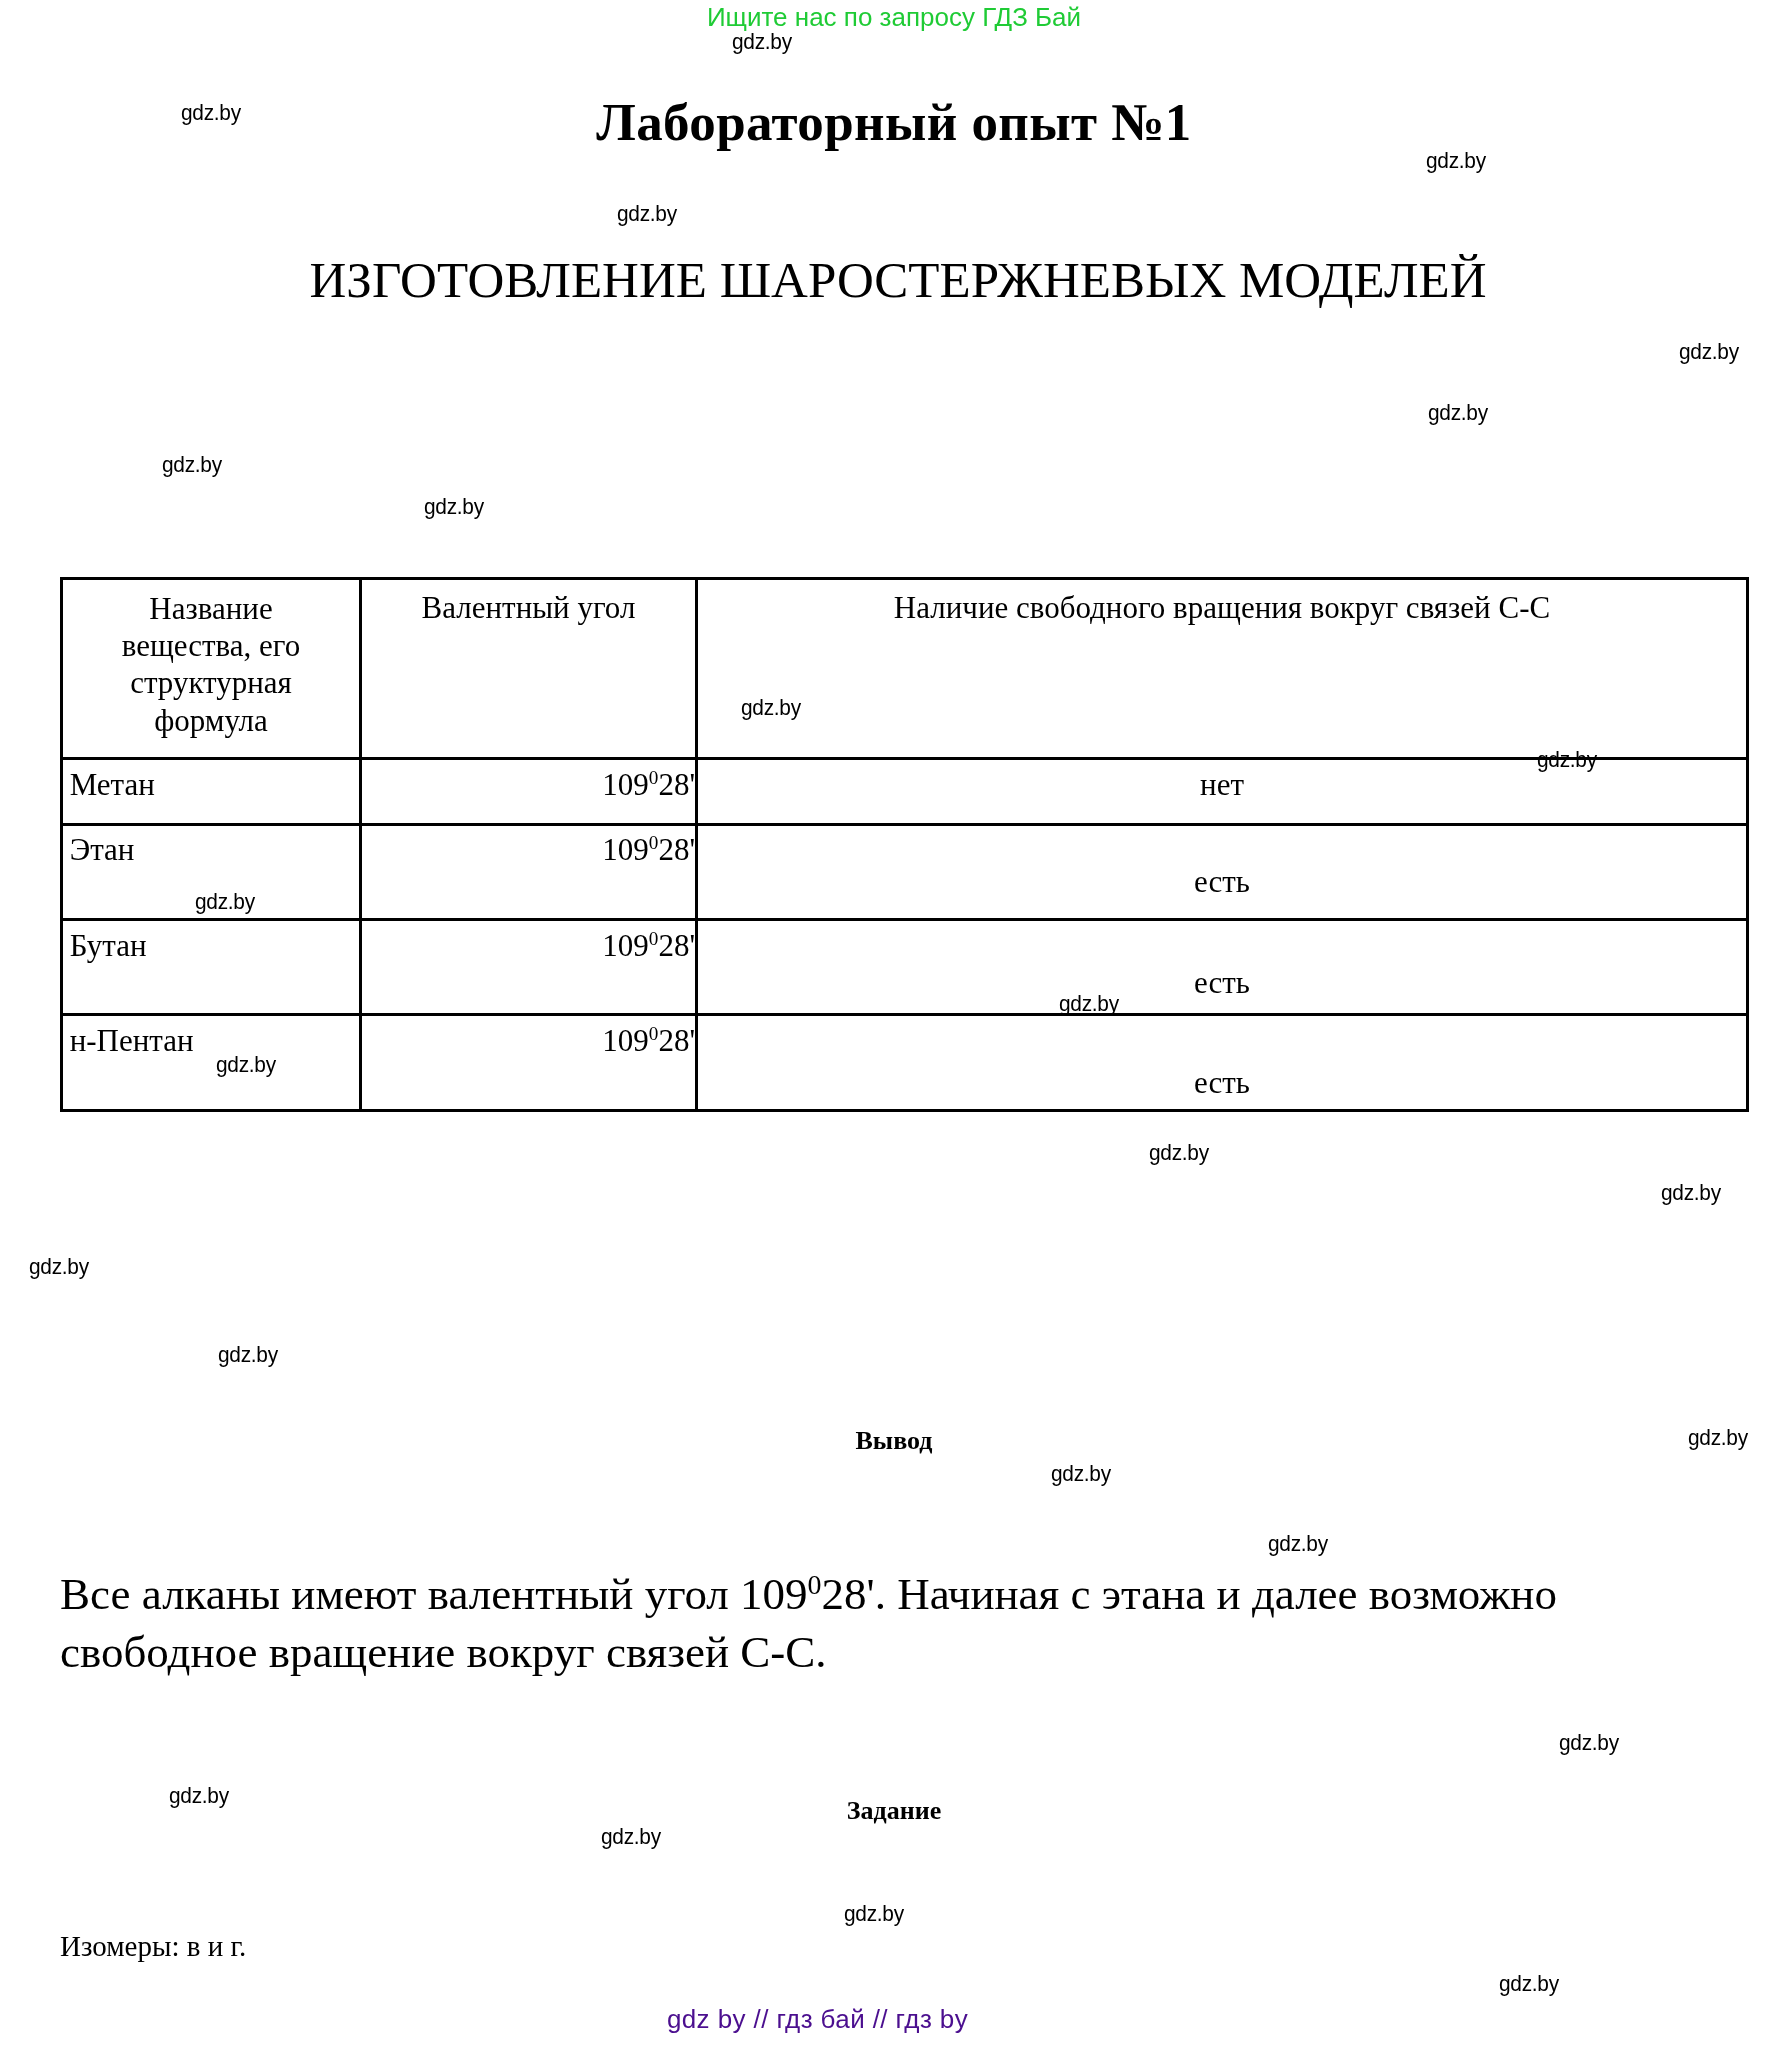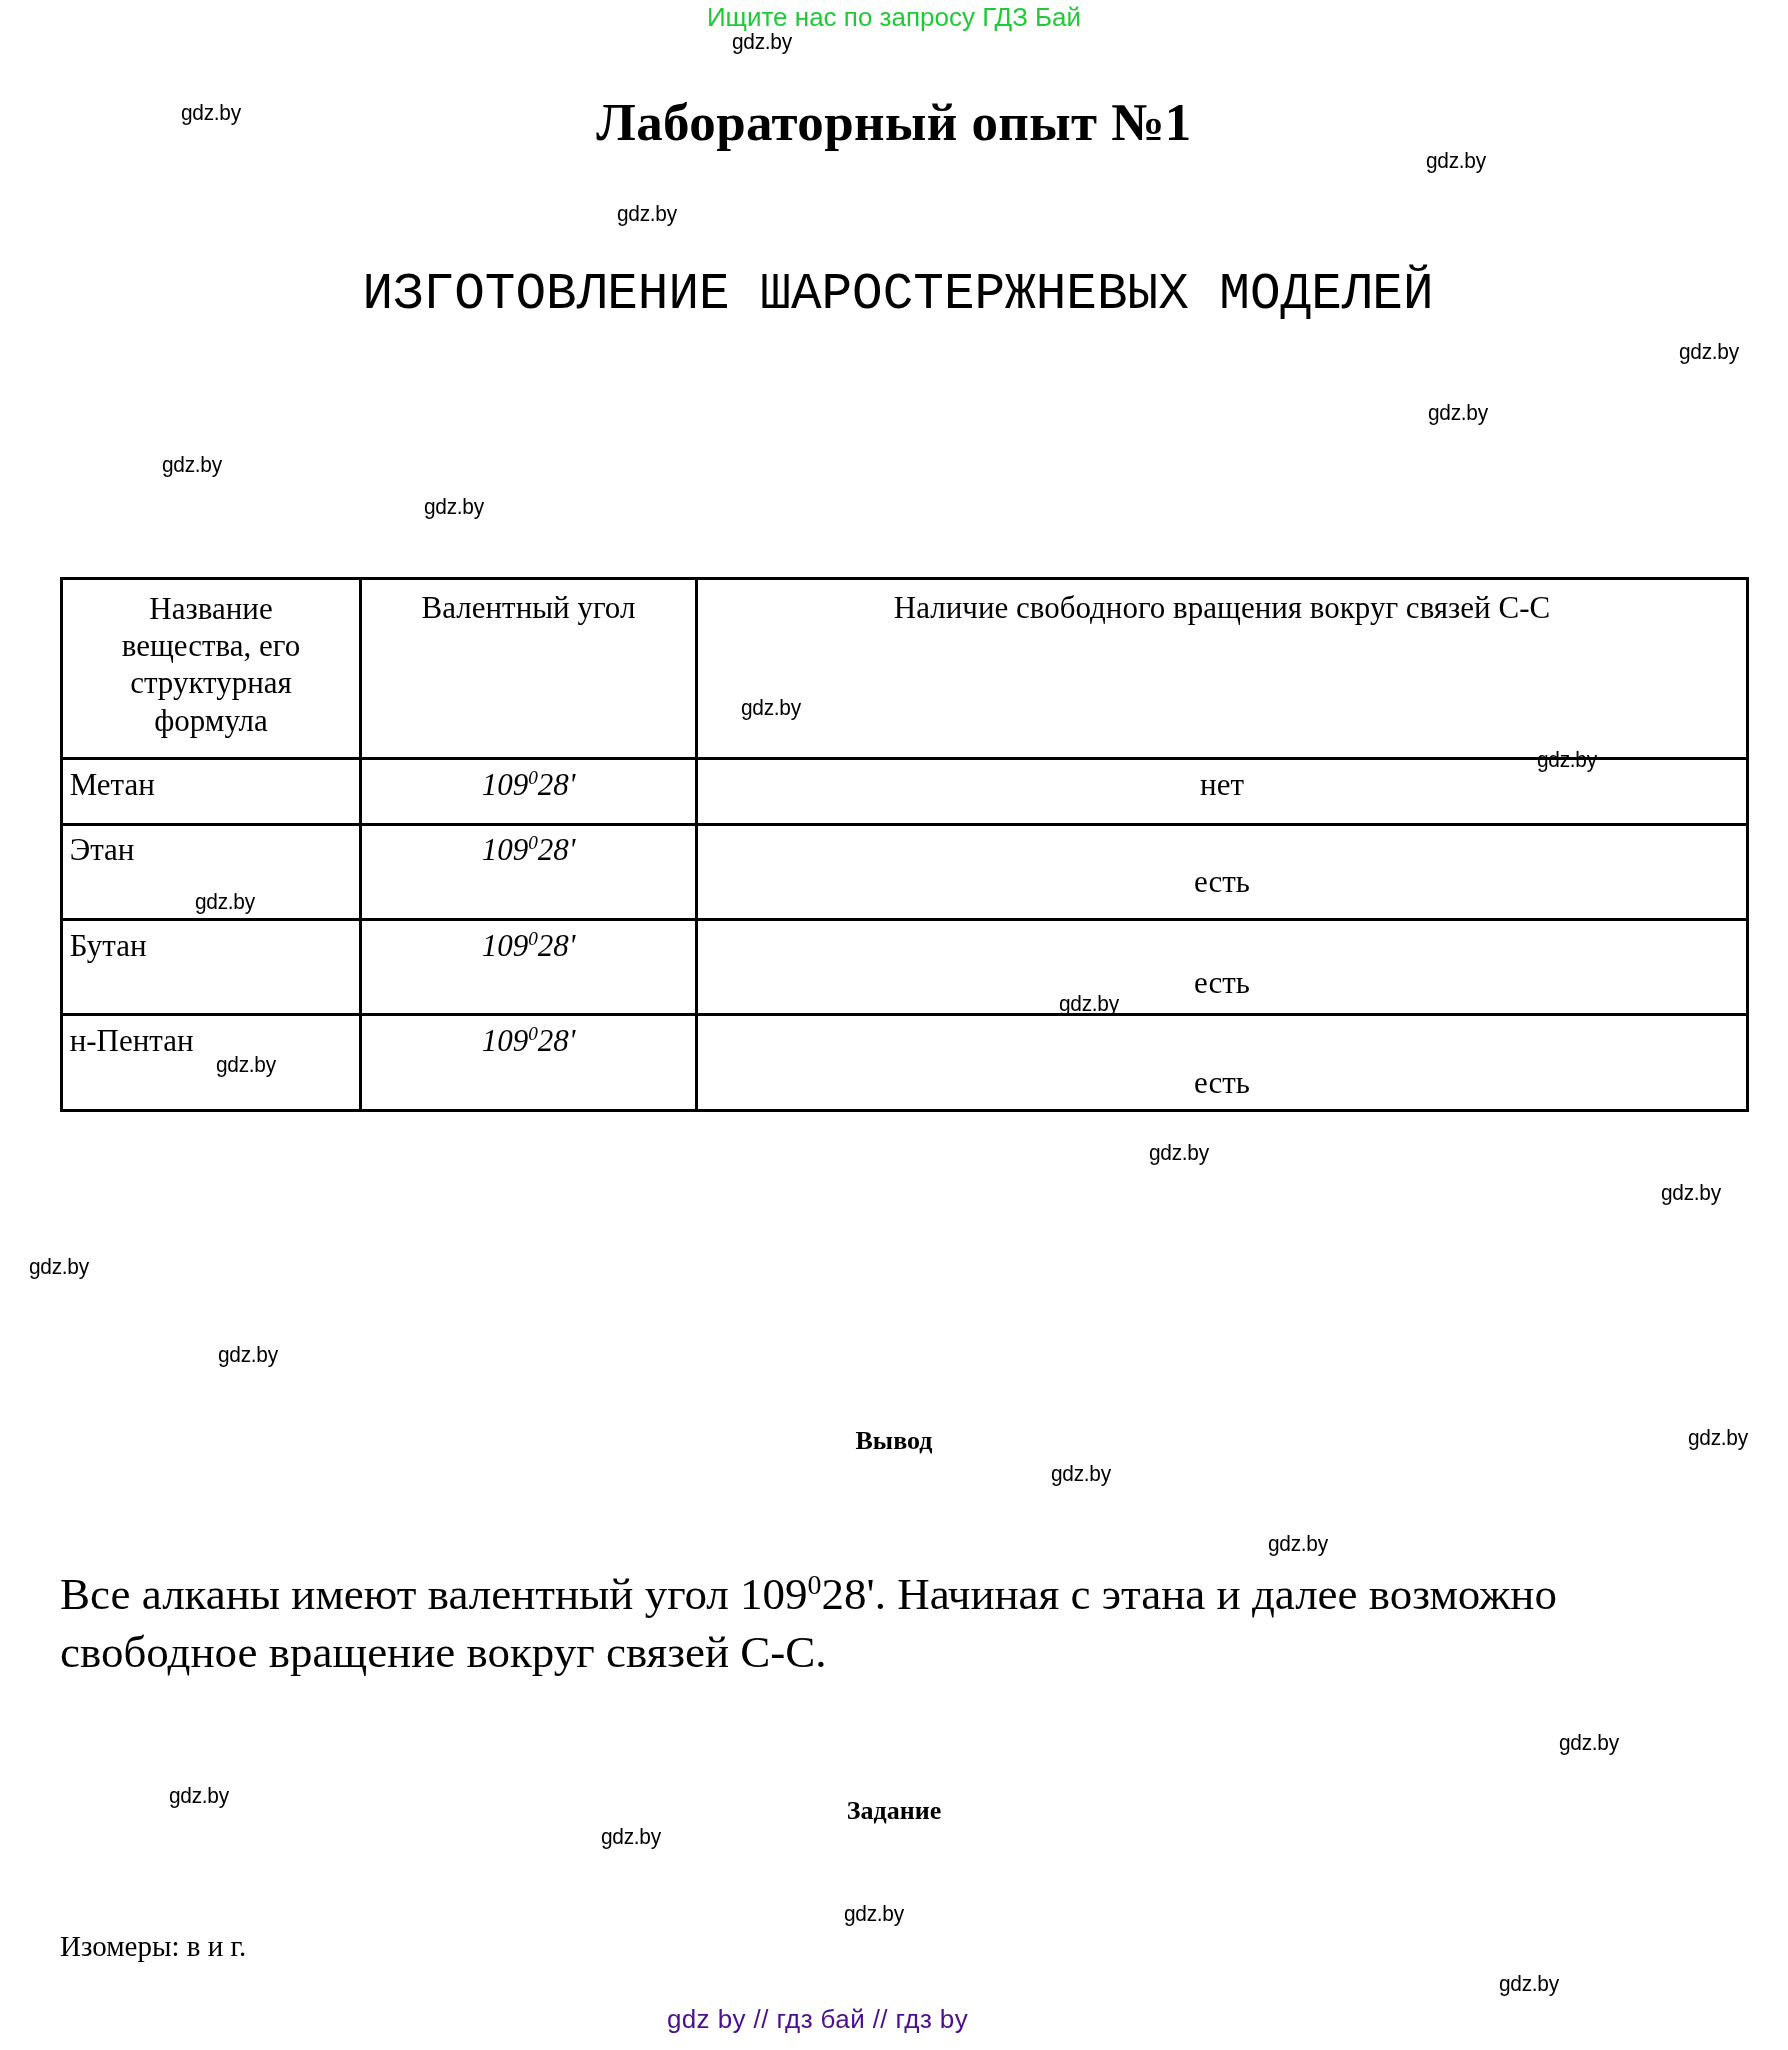--- a/index.html
+++ b/index.html
@@ -56,27 +56,26 @@
     top: 92px;
     width: 1788px;
     text-align: center;
     font-size: 53px;
     font-weight: bold;
     letter-spacing: 0.4px;
   }
   .doc-subtitle {
     position: absolute;
     left: 59px;
-    top: 264px;
+    top: 249px;
     width: 1678px;
     text-align: center;
     font-size: 51px;
     line-height: 1.22;
     letter-spacing: 0px;
-    font-family: Liberation Mono, monospace;
   }
 
   
   .tbl-wrap {
     position: absolute;
     left: 60px;
     top: 577px;
     width: 1688px;
   }
   table.lab {
@@ -108,23 +107,22 @@
   .hdr-c {
     text-align: center;
     padding: 10px 8.4px 0 8.4px !important;
   }
 
   .cell-name {
     text-align: left;
     padding: 6.7px 0 6.7px 6.7px !important;
   }
   .cell-angle {
-    text-align: center;
+    text-align: right;
     padding: 6.7px 0 6.7px 0 !important;
-    font-style: italic;
   }
   .cell-rot {
     text-align: center;
     padding: 6.7px 0 6.7px 0 !important;
   }
 
   .r-met td { height: 49px; }
   .r-eth td { height: 79px; }
   .r-pro td { height: 81px; }
   .r-but td { height: 79px; }

